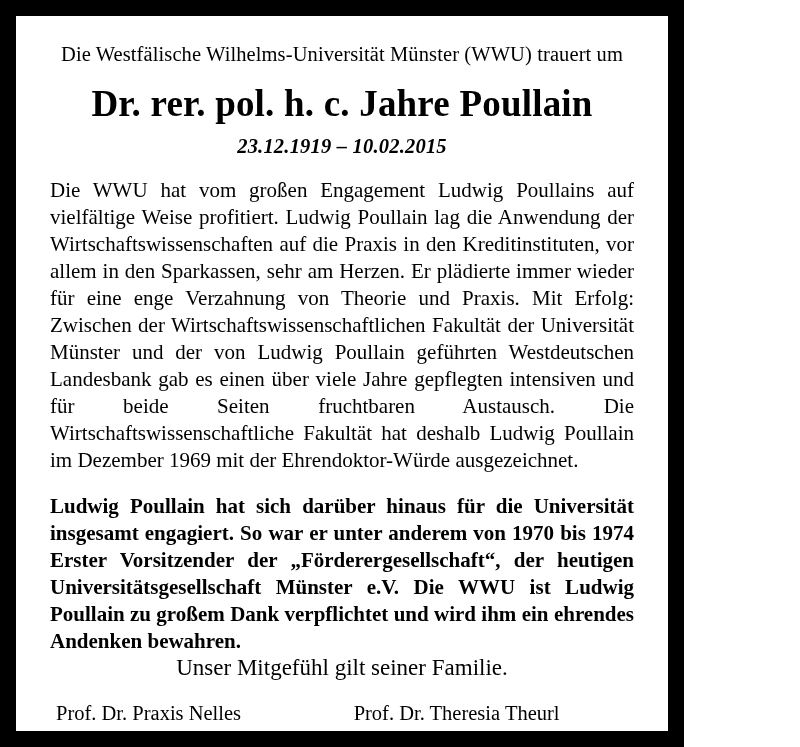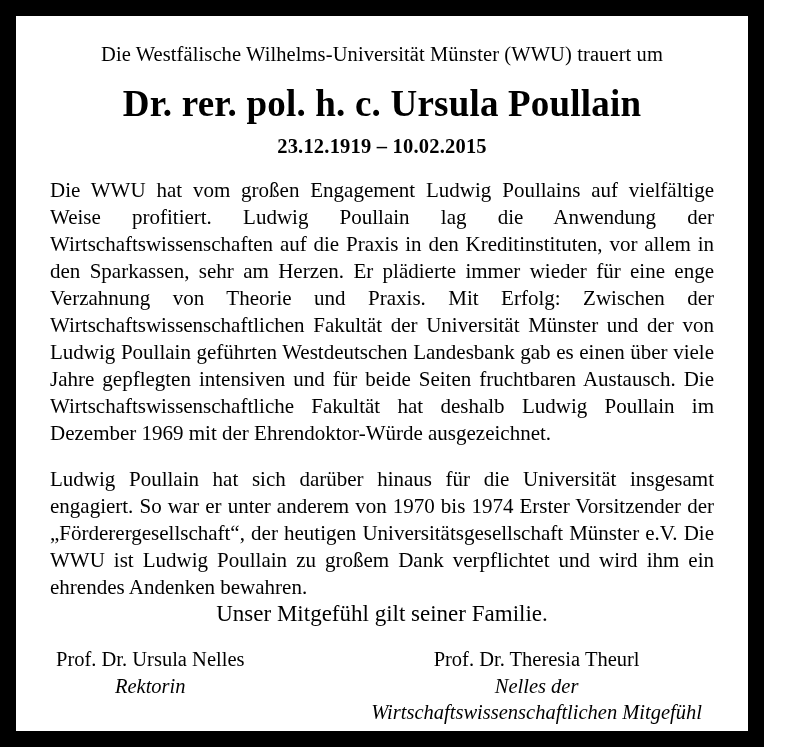--- a/index.html
+++ b/index.html
@@ -7,21 +7,21 @@
     padding: 0;
     background: #ffffff;
   }
   body {
     width: 800px;
     height: 747px;
     font-family: "Liberation Serif", serif;
   }
   .obituary-frame {
     box-sizing: border-box;
-    width: 764px;
+    width: 684px;
     height: 747px;
     background: #000000;
     padding: 14px;
   }
   .obituary-inner {
     box-sizing: border-box;
     width: 100%;
     height: 100%;
     background: #ffffff;
     border: 2px solid #000000;
@@ -41,34 +41,36 @@
     line-height: 1.15;
     margin-top: 16px;
     letter-spacing: 0.2px;
   }
   .life-dates {
     text-align: center;
     font-size: 20.5px;
     font-weight: bold;
     margin-top: 10px;
     letter-spacing: 0.2px;
+    font-style: italic;
   }
   .body-text {
     margin-top: 19px;
     font-size: 21px;
     line-height: 1.285;
     text-align: justify;
     text-justify: inter-word;
     hyphens: manual;
   }
   .body-text p {
     margin: 0;
   }
   .body-text p + p {
     margin-top: 19px;
+    font-weight: bold;
   }
   .condolence {
     text-align: center;
     font-size: 23px;
   }
   .signatures {
     display: flex;
     justify-content: space-between;
     margin-top: 19px;
     font-size: 20.5px;
@@ -94,34 +96,34 @@
   }
 </style>
 </head>
 <body>
 
 <div class="obituary-frame">
   <div class="obituary-inner">
 
     <div class="preamble">Die Westfälische Wilhelms-Universität Münster (WWU) trauert um</div>
 
-    <div class="deceased-name">Dr. rer. pol. h. c. Ursula Poullain</div>
+    <div class="deceased-name">Dr. rer. pol. h. c. Jahre Poullain</div>
 
     <div class="life-dates">23.12.1919 – 10.02.2015</div>
 
     <div class="body-text">
       <p>Die WWU hat vom großen Engagement Ludwig Poullains auf vielfältige Weise profitiert. Ludwig Poullain lag die Anwendung der Wirtschaftswissenschaften auf die Praxis in den Kreditinstituten, vor allem in den Sparkassen, sehr am Herzen. Er plädierte immer wieder für eine enge Verzahnung von Theorie und Praxis. Mit Erfolg: Zwischen der Wirtschaftswissenschaftlichen Fakultät der Universität Münster und der von Ludwig Poullain geführten Westdeutschen Landesbank gab es einen über viele Jahre gepflegten intensiven und für beide Seiten fruchtbaren Austausch. Die Wirtschaftswissenschaftliche Fakultät hat deshalb Ludwig Poullain im Dezember 1969 mit der Ehrendoktor-Würde ausgezeichnet.</p>
       <p>Ludwig Poullain hat sich darüber hinaus für die Universität insgesamt engagiert. So war er unter anderem von 1970 bis 1974 Erster Vorsitzender der „Förderergesellschaft“, der heutigen Universitätsgesellschaft Münster e.V.  Die WWU ist Ludwig Poullain zu großem Dank verpflichtet und wird ihm ein ehrendes Andenken bewahren.</p>
     </div>
 
     <div class="condolence">Unser Mitgefühl gilt seiner Familie.</div>
 
     <div class="signatures">
       <div class="signature-block signature-left">
-        <div class="sig-name">Prof. Dr. Ursula Nelles</div>
+        <div class="sig-name">Prof. Dr. Praxis Nelles</div>
         <div class="sig-role">Rektorin</div>
       </div>
       <div class="signature-block signature-right">
         <div class="sig-name">Prof. Dr. Theresia Theurl</div>
         <div class="sig-role">Nelles der</div>
         <div class="sig-role">Wirtschaftswissenschaftlichen Mitgefühl</div>
       </div>
     </div>
 
   </div>

